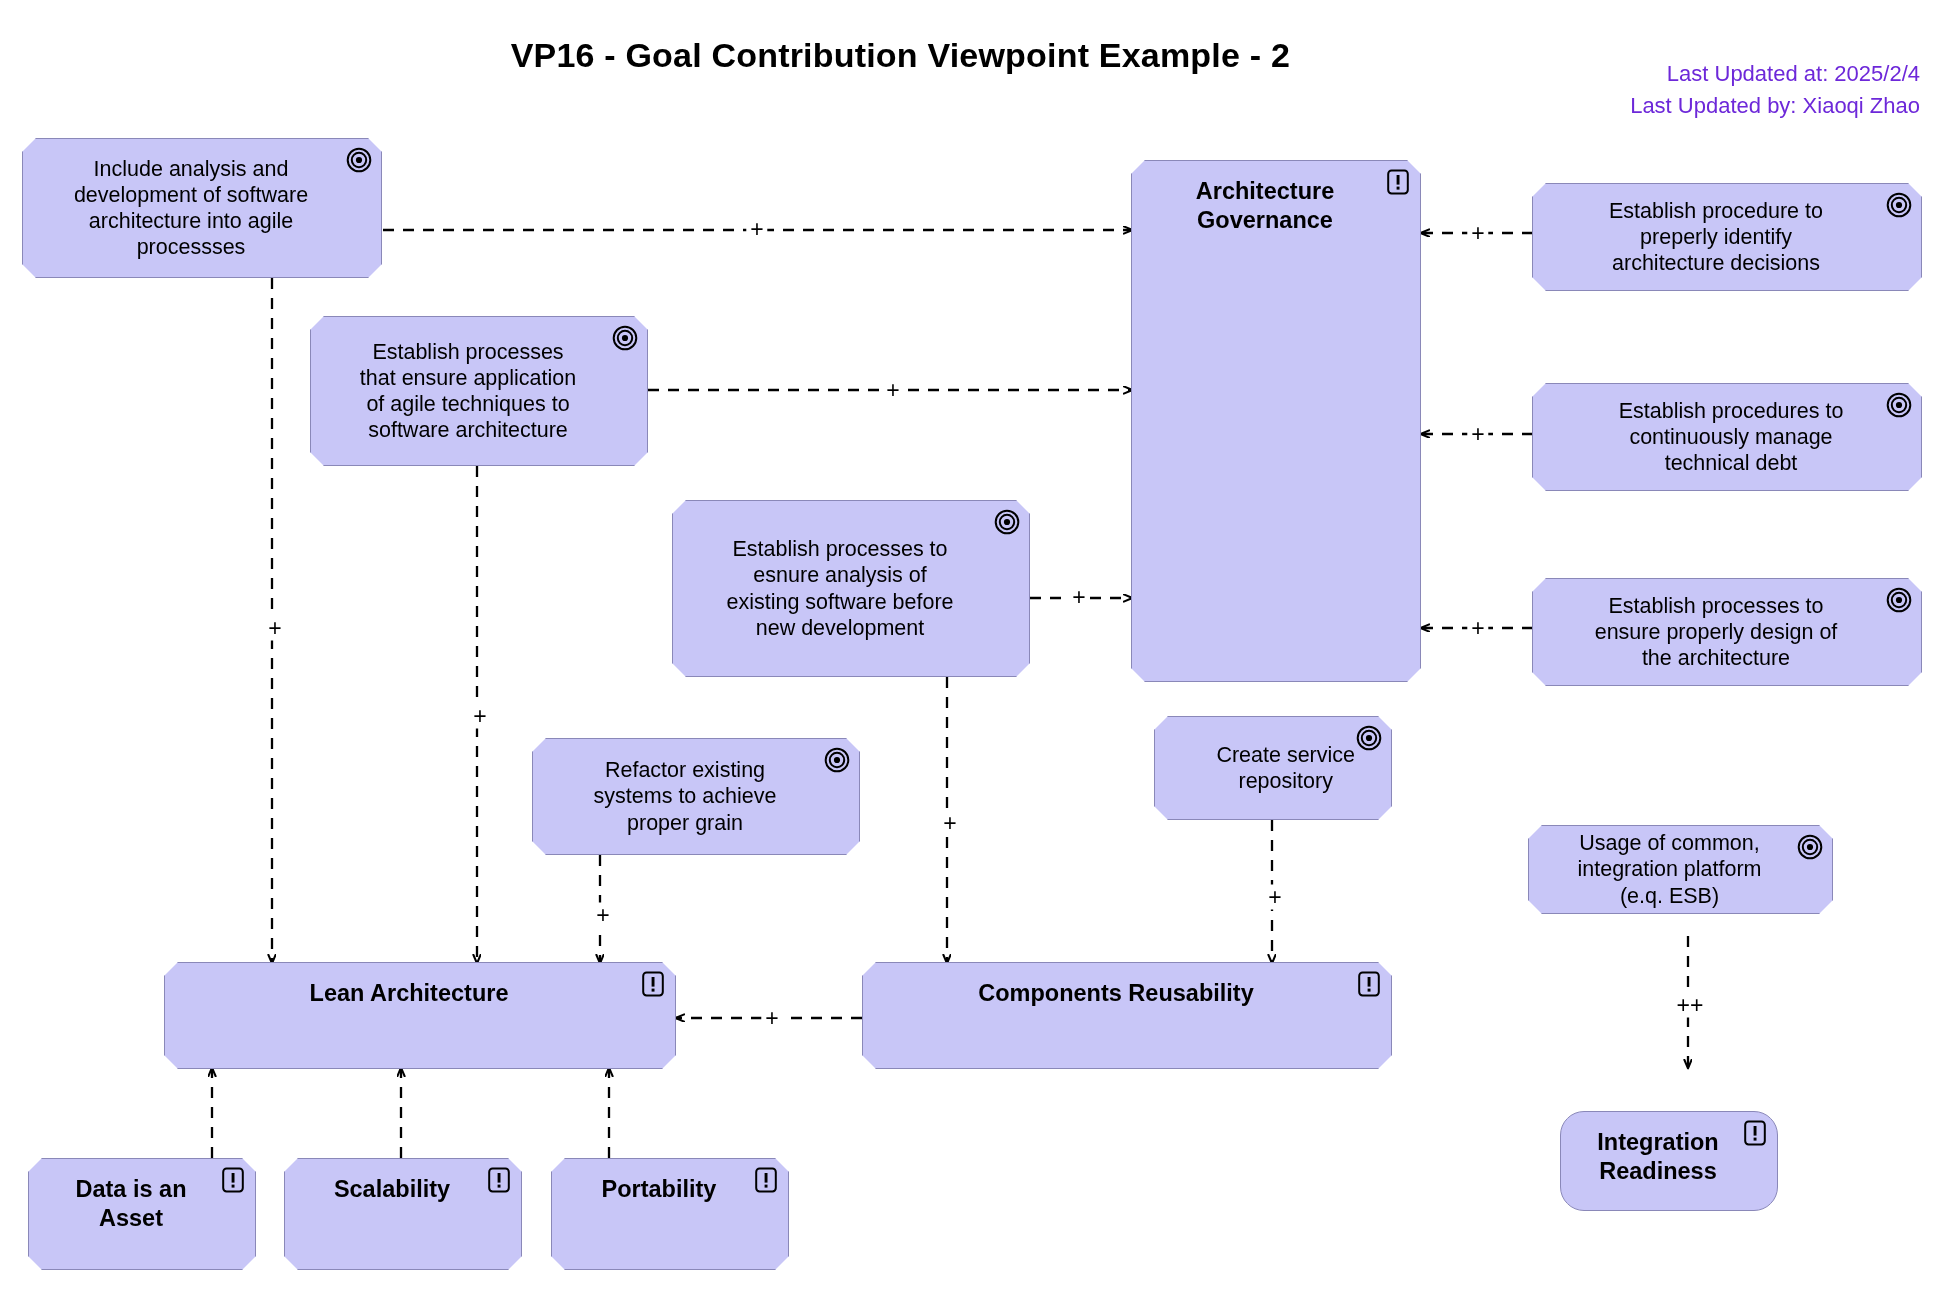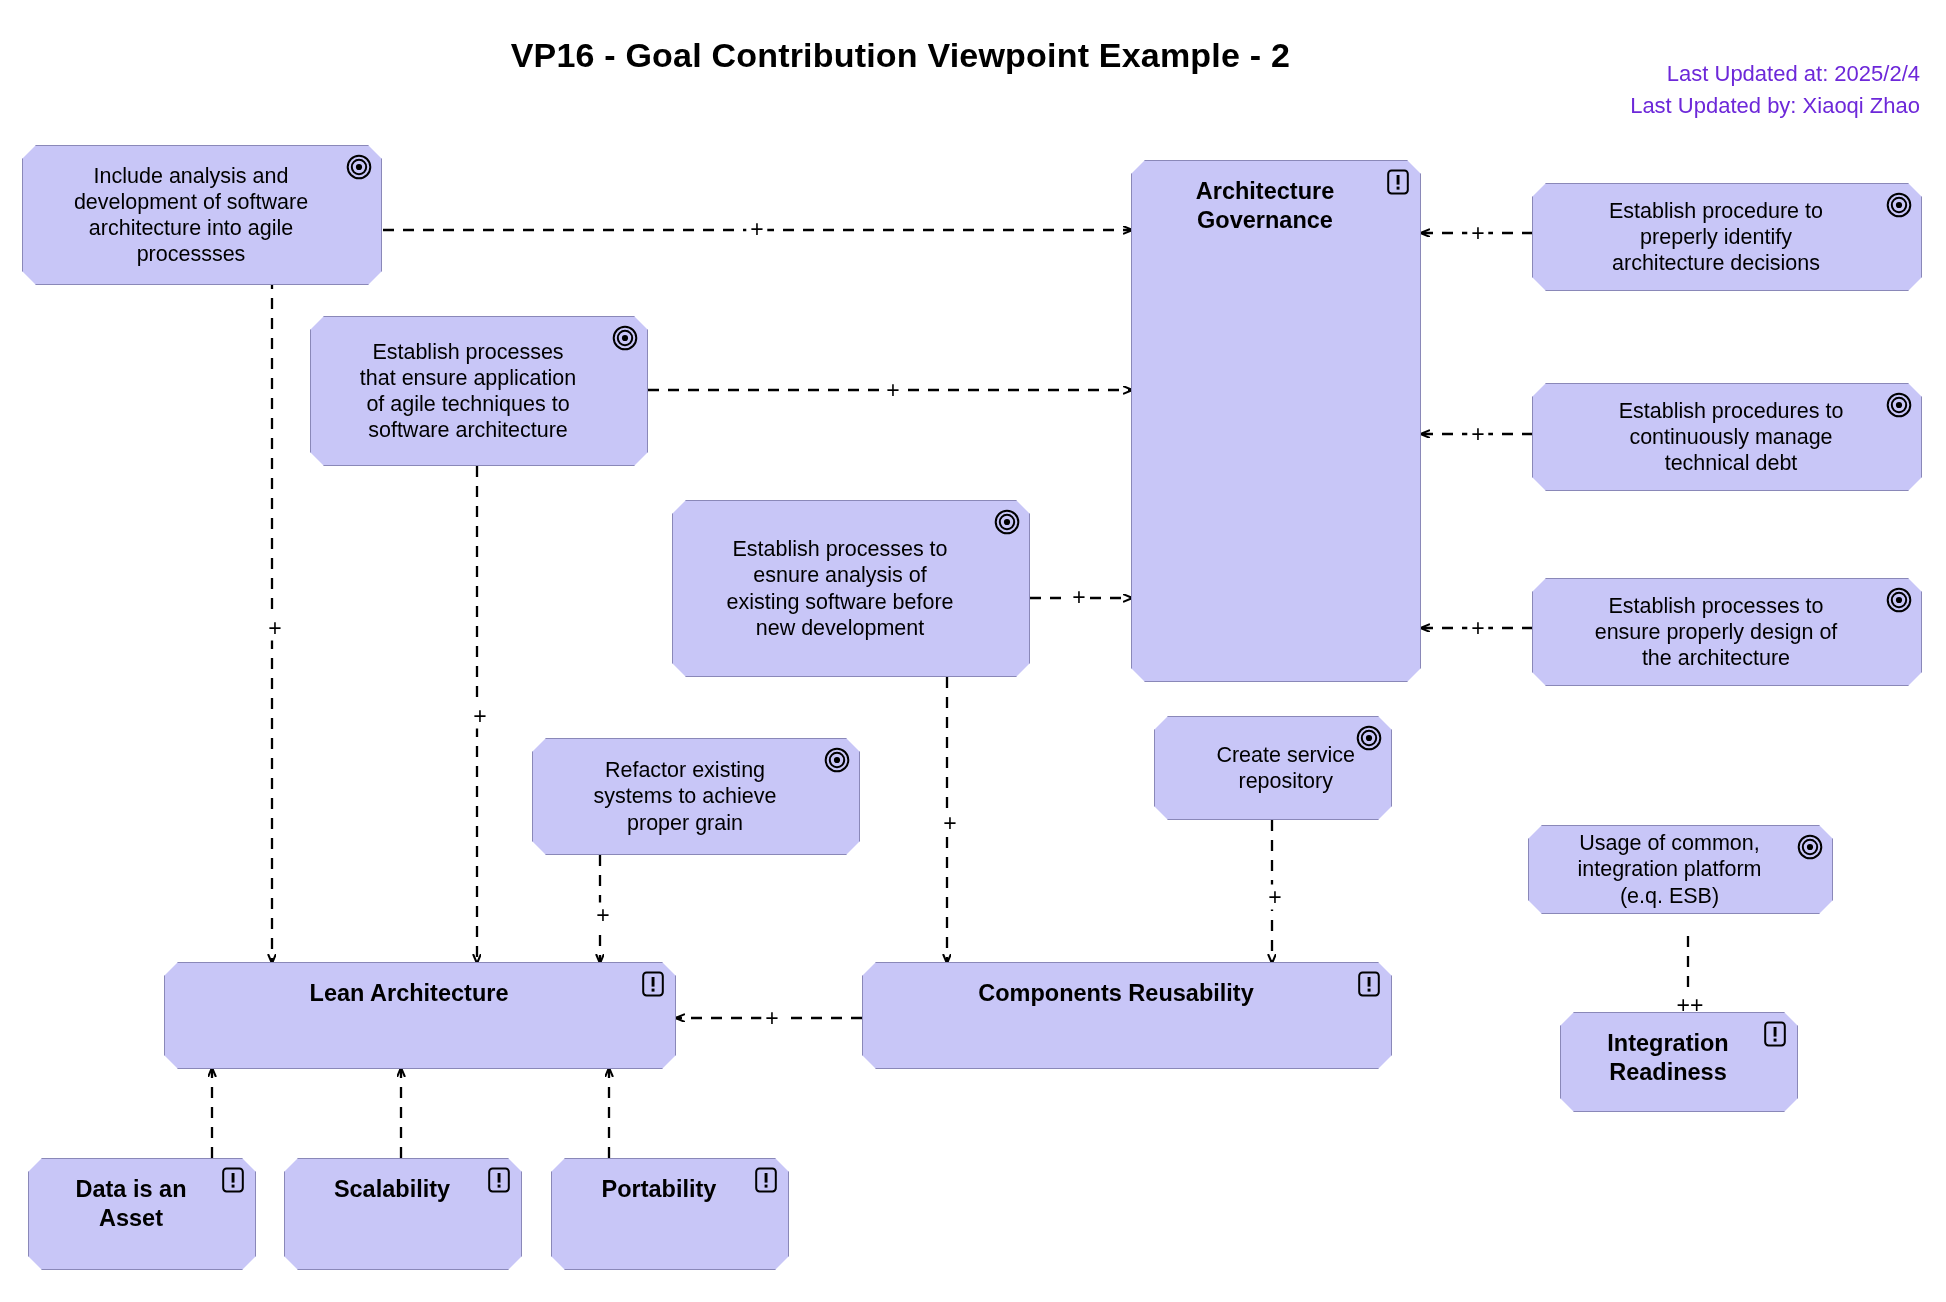--- a/index.html
+++ b/index.html
@@ -157,21 +157,21 @@
   <div class="conn-label" style="left:1478px; top:434px;">+</div>
   <div class="conn-label" style="left:1478px; top:628px;">+</div>
   <div class="conn-label" style="left:275px; top:628px;">+</div>
   <div class="conn-label" style="left:480px; top:716px;">+</div>
   <div class="conn-label" style="left:603px; top:915px;">+</div>
   <div class="conn-label" style="left:950px; top:823px;">+</div>
   <div class="conn-label" style="left:1275px; top:897px;">+</div>
   <div class="conn-label" style="left:772px; top:1018px;">+</div>
   <div class="conn-label" style="left:1690px; top:1005px;">++</div>
 
-  <div class="node" style="left:22px; top:138px; width:360px; height:140px;margin-top:7px;">
+  <div class="node" style="left:22px; top:138px; width:360px; height:140px;">
     <span class="label">Include analysis and
 development of software
 architecture into agile
 processses</span>
     <span class="icon">
       <svg viewBox="0 0 26 26" width="26" height="26">
         <circle cx="13" cy="13" r="11.3" fill="none" stroke="#000" stroke-width="2"></circle>
         <circle cx="13" cy="13" r="7.2" fill="none" stroke="#000" stroke-width="2"></circle>
         <circle cx="13" cy="13" r="3.1" fill="#000"></circle>
       </svg>
@@ -310,21 +310,21 @@
     <span class="label">Components Reusability</span>
     <span class="icon">
       <svg viewBox="0 0 26 26" width="26" height="26">
         <rect x="3.2" y="1.5" width="19.6" height="23" rx="3.4" ry="3.4" fill="none" stroke="#000" stroke-width="2"></rect>
         <rect x="11.6" y="6" width="2.9" height="9.6" fill="#000"></rect>
         <rect x="11.6" y="17.6" width="2.9" height="3" fill="#000"></rect>
       </svg>
     </span>
   </div>
 
-  <div class="node principle top-align" style="left:1560px; top:1012px; width:238px; height:100px;">
+  <div class="node principle top-align" style="left:1560px; top:1111px; width:218px; height:100px;border-radius:24px;">
     <span class="label">Integration
 Readiness</span>
     <span class="icon">
       <svg viewBox="0 0 26 26" width="26" height="26">
         <rect x="3.2" y="1.5" width="19.6" height="23" rx="3.4" ry="3.4" fill="none" stroke="#000" stroke-width="2"></rect>
         <rect x="11.6" y="6" width="2.9" height="9.6" fill="#000"></rect>
         <rect x="11.6" y="17.6" width="2.9" height="3" fill="#000"></rect>
       </svg>
     </span>
   </div>

